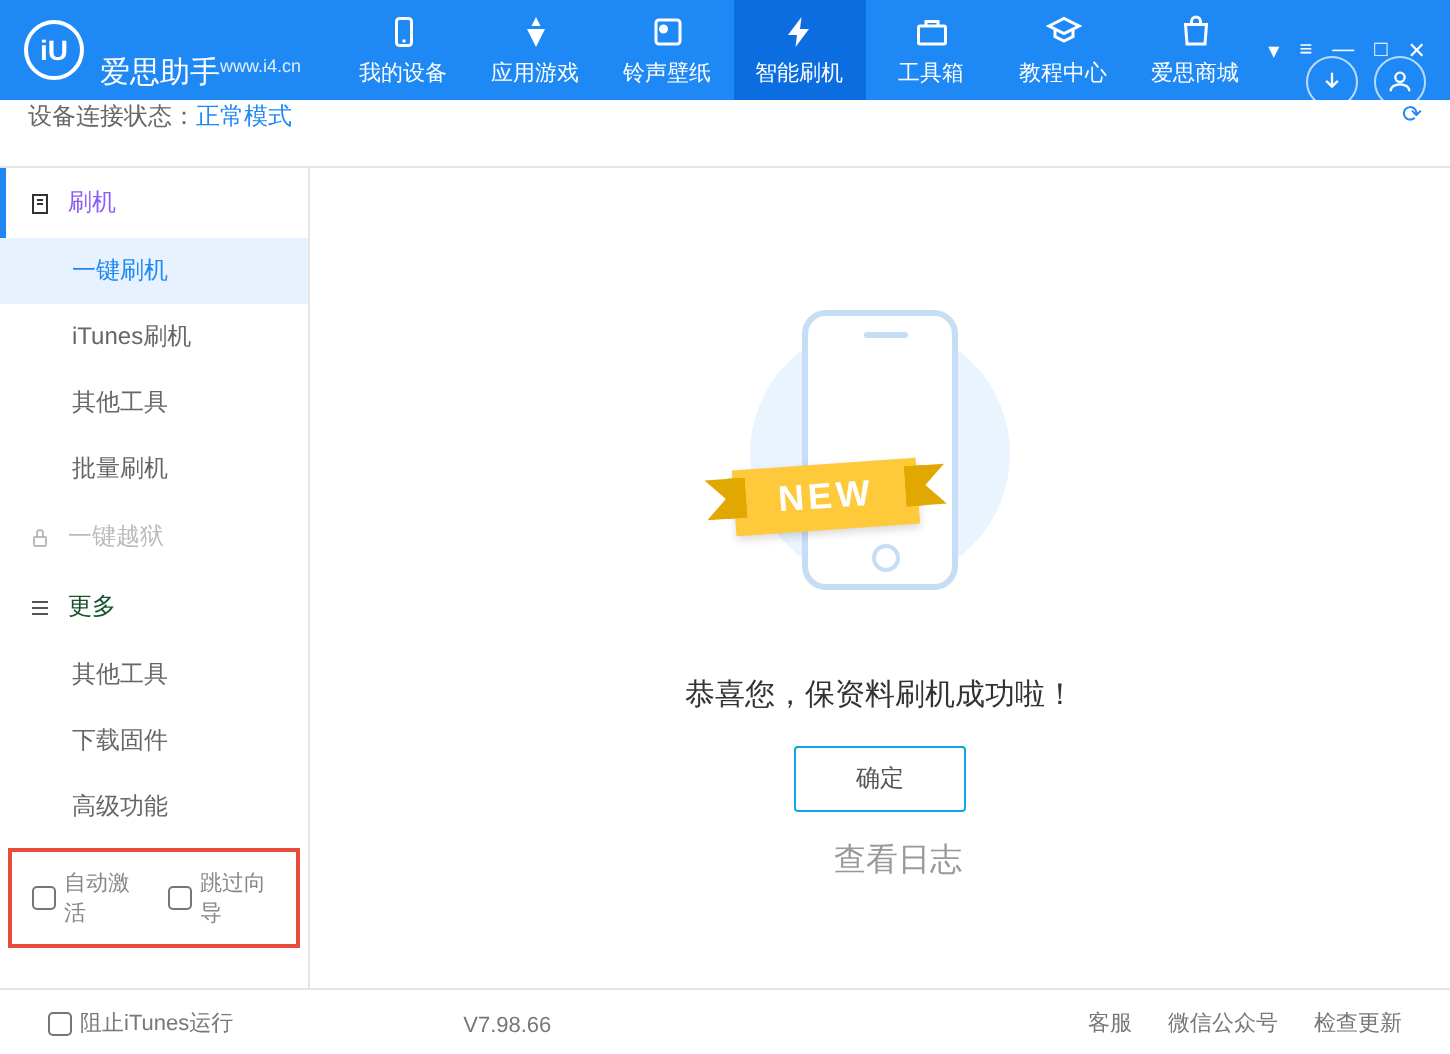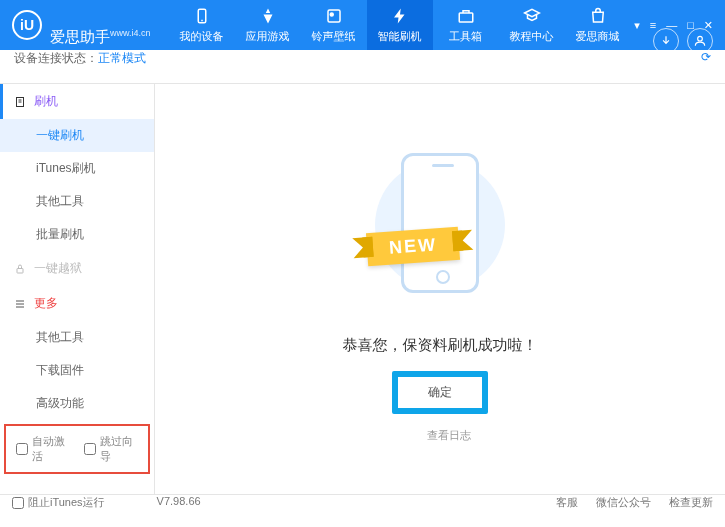--- a/index.html
+++ b/index.html
@@ -20,21 +20,21 @@
 .header-right { margin-left: auto; display: flex; align-items: center; gap: 10px; }
 .win-controls { display: flex; gap: 10px; font-size: 11px; }
 .circle-btn { width: 26px; height: 26px; border: 1.5px solid rgba(255,255,255,0.7); border-radius: 50%; display: flex; align-items: center; justify-content: center; }
 
 .status-bar { height: 34px; border-bottom: 1px solid #e5e5e5; display: flex; align-items: flex-start; padding: 0 14px; font-size: 12px; color: #666; }
 .status-mode { color: #1e88f5; }
 .status-refresh { margin-left: auto; color: #1e88f5; cursor: pointer; }
 
 .body { display: flex; height: 410px; }
 .sidebar { width: 155px; border-right: 1px solid #e5e5e5; overflow-y: auto; font-size: 12px; }
-.sb-section { padding: 9px 14px; display: flex; align-items: center; gap: 8px; color: #ef4444; cursor: pointer; }
+.sb-section { padding: 9px 14px; display: flex; align-items: center; gap: 8px; color: #14532d; cursor: pointer; }
 .sb-section.header-item { font-weight: 500; color: #8b5cf6; border-left: 3px solid #1e88f5; padding-left: 11px; }
 .sb-sub { padding: 8px 14px 8px 36px; color: #666; cursor: pointer; }
 .sb-sub.active { background: #e8f2ff; color: #1e88f5; }
 .sb-locked { color: #bbb; }
 .sb-note { background: #f5f5f5; padding: 7px 10px; margin: 0 14px 6px 30px; font-size: 11px; color: #888; line-height: 1.4; }
 
 .checkbox-row { padding: 8px 10px; display: flex; gap: 14px; font-size: 11px; color: #888; border: 2px solid #e74c3c; margin: 4px; }
 .cb { display: flex; align-items: center; gap: 4px; }
 .cb input { width: 12px; height: 12px; }
 
@@ -43,25 +43,25 @@
 .phone-bg { position: absolute; width: 130px; height: 130px; border-radius: 50%; background: #eaf4ff; left: 20px; top: 25px; }
 .phone { position: absolute; width: 78px; height: 140px; background: #fff; border: 3px solid #c5ddf5; border-radius: 12px; left: 46px; top: 18px; }
 .phone::before { content: ""; position: absolute; width: 22px; height: 3px; background: #c5ddf5; border-radius: 2px; top: 8px; left: 28px; }
 .phone::after { content: ""; position: absolute; width: 10px; height: 10px; border: 2px solid #c5ddf5; border-radius: 50%; bottom: 6px; left: 32px; }
 .ribbon { position: absolute; background: #ffc93c; color: #fff; font-weight: bold; font-size: 18px; letter-spacing: 2px; padding: 6px 22px; top: 95px; left: 12px; transform: rotate(-4deg); box-shadow: 0 2px 4px rgba(0,0,0,0.15); }
 .ribbon::before, .ribbon::after { content: ""; position: absolute; width: 0; height: 0; border: 10px solid #e0a800; top: 4px; }
 .ribbon::before { left: -14px; border-left-color: transparent; }
 .ribbon::after { right: -14px; border-right-color: transparent; }
 
 .success-text { font-size: 15px; color: #333; margin-top: 16px; }
-.ok-btn { margin-top: 16px; padding: 7px 30px; border: 6px solid #0ea5e9; background: #fff; font-size: 12px; color: #555; cursor: pointer; border-radius: 2px; }
-.log-link { margin-top: 14px; font-size: 11px; color: #999; cursor: pointer; margin-left: 18px; }
-
-.footer { height: 25px; border-top: 1px solid #e5e5e5; display: flex; align-items: flex-start; padding: 0 12px; font-size: 11px; color: #777; gap: 2px; }
-.footer .version { margin-left: 50px; }
+.ok-btn { margin-top: 16px; padding: 7px 30px; border: 1px solid #0ea5e9; background: #fff; font-size: 12px; color: #555; cursor: pointer; border-radius: 2px; }
+.log-link { margin-top: 14px; font-size: 16px; color: #999; cursor: pointer; margin-left: 18px; }
+
+.footer { height: 25px; border-top: 1px solid #e5e5e5; display: flex; align-items: flex-end; padding: 0 24px; font-size: 11px; color: #777; gap: 18px; }
+.footer .version { margin-left: 97px; }
 .footer .right { margin-left: auto; display: flex; gap: 18px; }
 </style>
 </head>
 <body>
 
 <div class="header">
   <div class="logo-area">
     <div class="logo-circle">iU</div>
     <div class="logo-text">
       <span class="logo-title">爱思助手</span>

